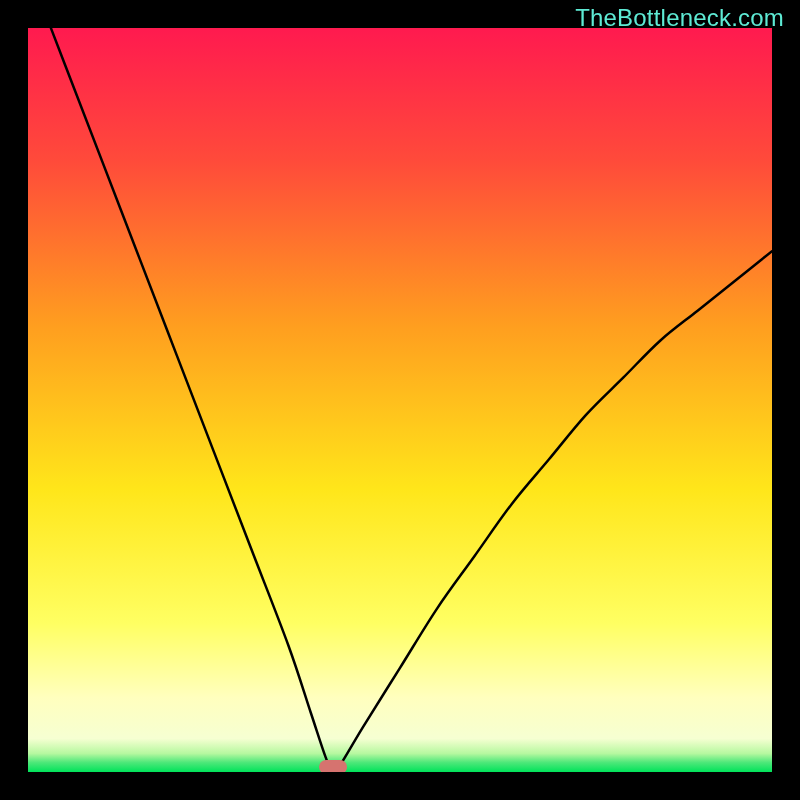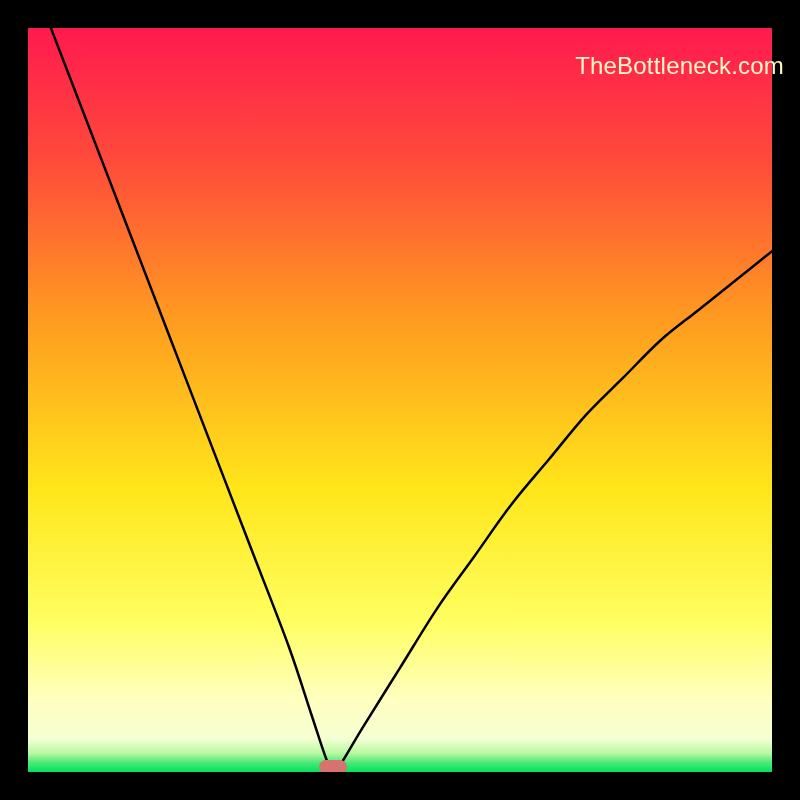--- a/index.html
+++ b/index.html
@@ -21,26 +21,25 @@
     left: 28px;
     top: 28px;
     width: 744px;
     height: 744px;
     overflow: hidden;
   }
   .watermark {
     position: absolute;
     top: 4px;
     right: 16px;
-    color: #fef9c3;
+    color: #5eead4;
     font-size: 24px;
     font-weight: 400;
     letter-spacing: 0.2px;
     z-index: 20;
-    margin-top: 48px;
   }
   svg {
     display: block;
   }
 </style>
 </head>
 <body>
 
 <div class="frame">
 

